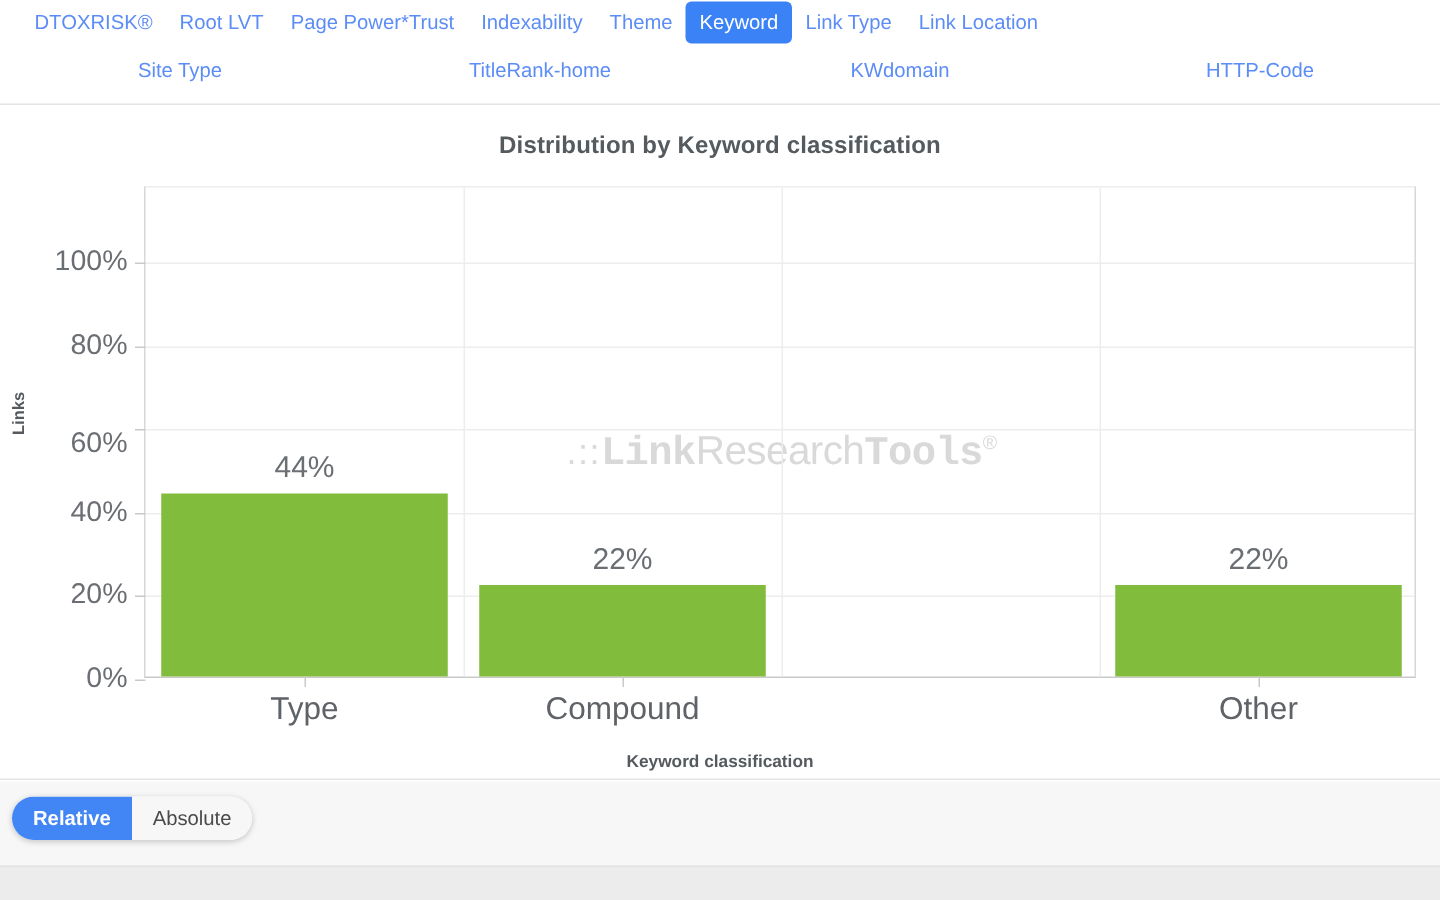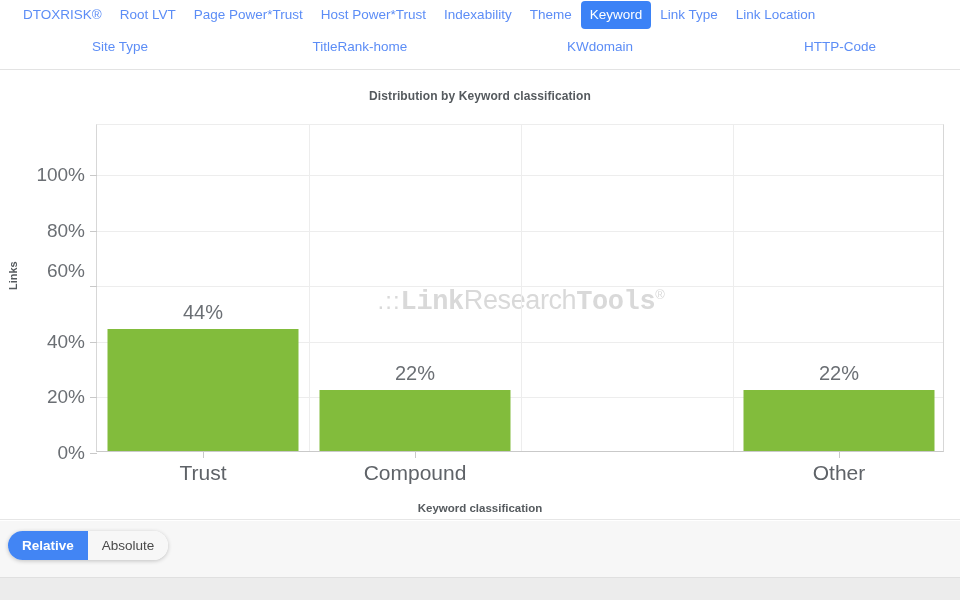--- a/index.html
+++ b/index.html
@@ -57,21 +57,21 @@
     width: 960px; height: 450px;
     background: #ffffff;
     border-bottom: 1px solid #e6e6e6;
   }
 
   .chart-title {
     position: absolute;
     left: 0; top: 19px;
     width: 960px;
     text-align: center;
-    font-size: 12px;
+    font-size: 16px;
     font-weight: bold;
     color: #555a5e;
     letter-spacing: 0.1px;
   }
 
   
   .plot {
     position: absolute;
     left: 96px; top: 54px;      
     width: 848px; height: 328px; 
@@ -230,21 +230,20 @@
 </head>
 <body>
 
 <div id="app">
 
   <div class="tabbar">
     <div class="tabrow row1">
         <div class="tab"><span>DTOXRISK®</span></div>
         <div class="tab"><span>Root LVT</span></div>
         <div class="tab"><span>Page Power*Trust</span></div>
-        <div class="tab"><span>Host Power*Trust</span></div>
         <div class="tab"><span>Indexability</span></div>
         <div class="tab"><span>Theme</span></div>
         <div class="tab active"><span>Keyword</span></div>
         <div class="tab"><span>Link Type</span></div>
         <div class="tab"><span>Link Location</span></div>
       </div>
     <div class="tabrow row2">
         <div class="tab">
           <span>Site Type</span>
         </div>
@@ -273,31 +272,31 @@
     <div class="ytick" style="top: 328px;"></div>
         <div class="ylabel-val" style="top: 328px;">0%</div>
         <div class="gridline" style="top: 272.407px;"></div>
         <div class="ytick" style="top: 272.407px;"></div>
         <div class="ylabel-val" style="top: 272.407px;">20%</div>
         <div class="gridline" style="top: 216.814px;"></div>
         <div class="ytick" style="top: 216.814px;"></div>
         <div class="ylabel-val" style="top: 216.814px;">40%</div>
         <div class="gridline" style="top: 161.22px;"></div>
         <div class="ytick" style="top: 161.22px;"></div>
-        <div class="ylabel-val" style="top: 146px; text-align: center;">60%</div>
+        <div class="ylabel-val" style="top: 171px; text-align: center;">60%</div>
         <div class="gridline" style="top: 105.627px;"></div>
         <div class="ytick" style="top: 105.627px;"></div>
         <div class="ylabel-val" style="top: 105.627px;">80%</div>
         <div class="gridline" style="top: 50.0339px;"></div>
         <div class="ytick" style="top: 50.0339px;"></div>
         <div class="ylabel-val" style="top: 50.0339px;">100%</div>
         <div class="col" style="left: 0px; width: 212px;">
           <div class="bar" style="height: 122.305px; background: rgb(130, 188, 60);"></div>
           <div class="bar-label" style="bottom: 127.305px;">44%</div>
-          <div class="cat-label">Trust</div>
+          <div class="cat-label">Type</div>
           <div class="xtick"></div>
         </div>
         <div class="vgrid" style="left: 212px;"></div>
         <div class="col" style="left: 212px; width: 212px;">
           <div class="bar" style="height: 61.1525px; background: rgb(130, 188, 60);"></div>
           <div class="bar-label" style="bottom: 66.1525px;">22%</div>
           <div class="cat-label">Compound</div>
           <div class="xtick"></div>
         </div>
         <div class="vgrid" style="left: 424px;"></div>

